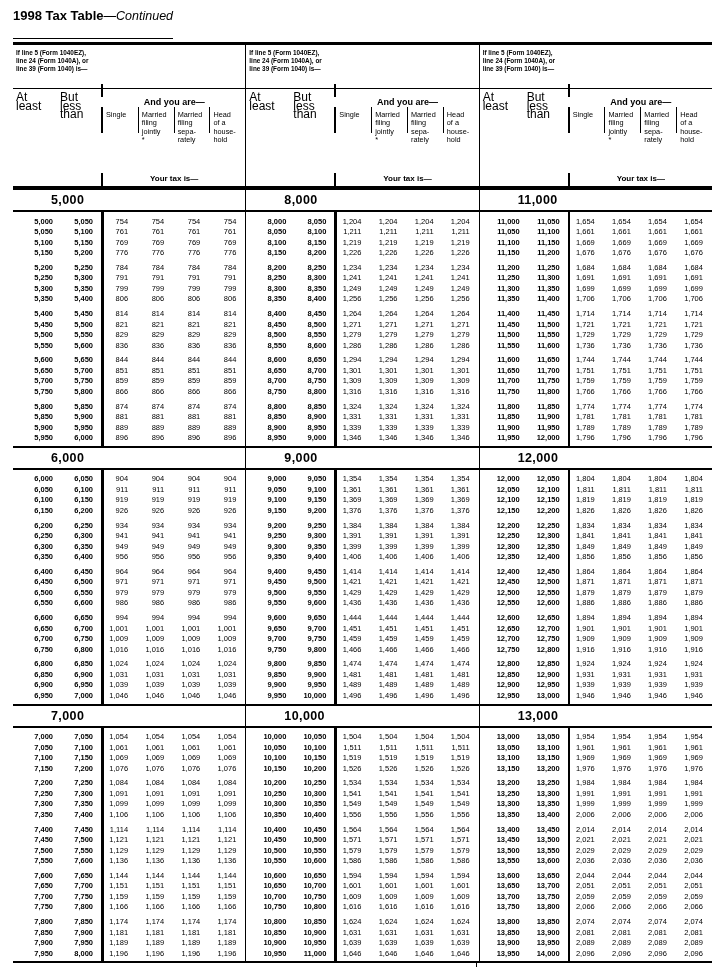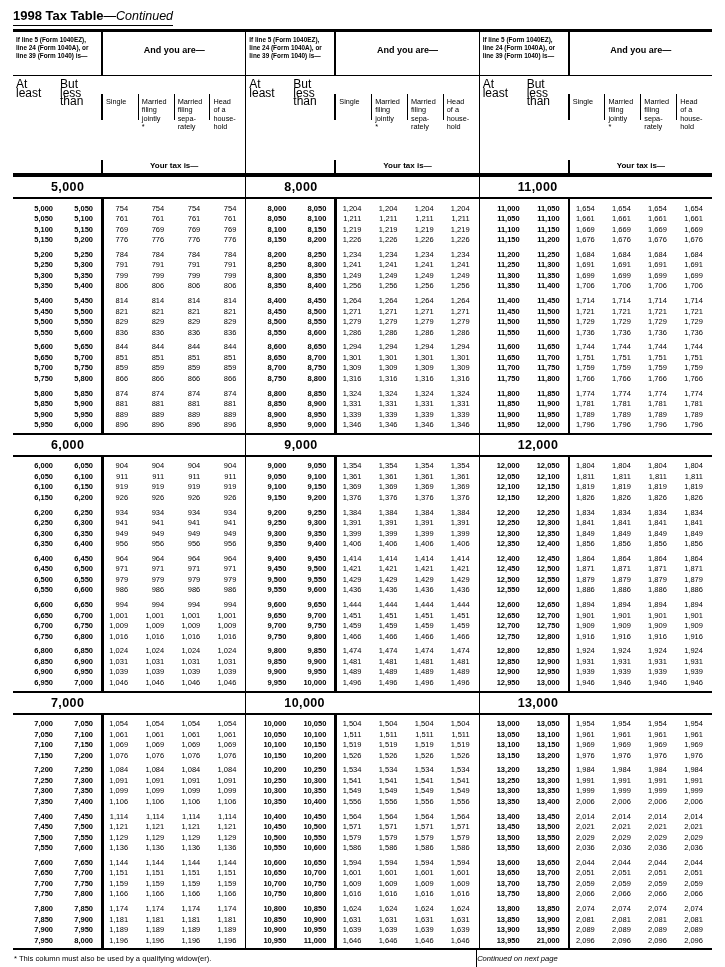--- a/index.html
+++ b/index.html
@@ -1,29 +1,29 @@
 <!DOCTYPE html>
 <html><head>
 <meta charset="utf-8">
 <style>
   html,body{margin:0;padding:0;background:#fff;color:#000;}
   body{width:725px;height:967px;font-family:"Liberation Sans",sans-serif;-webkit-font-smoothing:none;}
   .page{padding:5px 13px 0 13px;box-sizing:border-box;}
   .title-row{padding:1px 0 3px 0;}
-  .title-wrap{display:inline-block;border-bottom:1.5px solid #000;padding-bottom:1px;}
+  .title-wrap{display:inline-block;border-bottom:1.5px solid #000;padding-bottom:14px;}
   .title-main{font-size:13px;font-weight:bold;}
   .title-cont{font-size:12.5px;font-style:italic;}
   .top-rule{height:3px;background:#000;}
   .table{display:flex;border-bottom:2px solid #000;}
   .panel{flex:1 1 0;min-width:0;}
   .panel + .panel{border-left:1px solid #000;}
   .panel-header{border-bottom:2.5px solid #000;}
   .hr1{display:flex;border-bottom:1px solid #000;height:44px;box-sizing:border-box;}
   .income-label{width:88px;box-sizing:border-box;font-size:6.4px;font-weight:bold;line-height:8px;white-space:pre-line;padding:4px 0 0 3px;}
-  .ayr-cell{flex:1;border-left:2px solid #000;display:flex;justify-content:center;padding-top:13px;font-weight:bold;font-size:9px;box-sizing:border-box;}
+  .ayr-cell{flex:1;border-left:2px solid #000;display:flex;justify-content:center;padding-top:13px;font-weight:bold;font-size:9px;box-sizing:border-box;margin-top:39px;}
   .hr2{display:flex;height:44px;box-sizing:border-box;}
   .income-heads{width:88px;display:flex;box-sizing:border-box;}
   .at-cell,.but-cell{width:44px;box-sizing:border-box;font-size:12px;line-height:8.6px;white-space:pre-line;padding:4px 0 0 3px;}
   .tax-heads{flex:1;border-left:2px solid #000;display:flex;box-sizing:border-box;margin-top:18px;}
   .status-cell{flex:1 1 0;box-sizing:border-box;font-size:7.3px;line-height:8.4px;white-space:pre-line;padding:4px 0 0 3px;}
   .status-cell + .status-cell{border-left:1px solid #000;}
   .hr3{display:flex;height:13px;box-sizing:border-box;margin-top:40px;}
   .hr3 .spacer{width:88px;}
   .yourtax{flex:1;border-left:2px solid #000;text-align:center;font-weight:bold;font-size:8px;padding-top:1px;box-sizing:border-box;}
   .section-heading{border-bottom:2.5px solid #000;font-size:12.5px;font-weight:bold;padding:3px 0 3px 38px;letter-spacing:.4px;}
@@ -1632,21 +1632,21 @@
             <div class="row">
               <span class="c-at">13,900</span>
               <span class="c-but">13,950</span>
               <span class="c-tax">2,089</span>
               <span class="c-tax">2,089</span>
               <span class="c-tax">2,089</span>
               <span class="c-tax">2,089</span>
             </div>
             <div class="row">
               <span class="c-at">13,950</span>
-              <span class="c-but">21,000</span>
+              <span class="c-but">14,000</span>
               <span class="c-tax">2,096</span>
               <span class="c-tax">2,096</span>
               <span class="c-tax">2,096</span>
               <span class="c-tax">2,096</span>
             </div>
           </div>
         </div>
       </div>
     </div>
 

